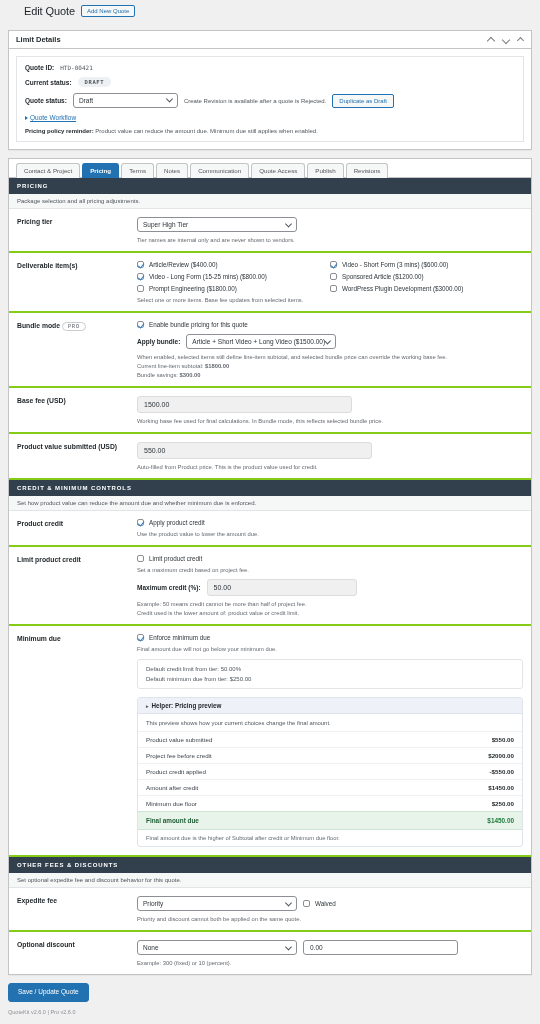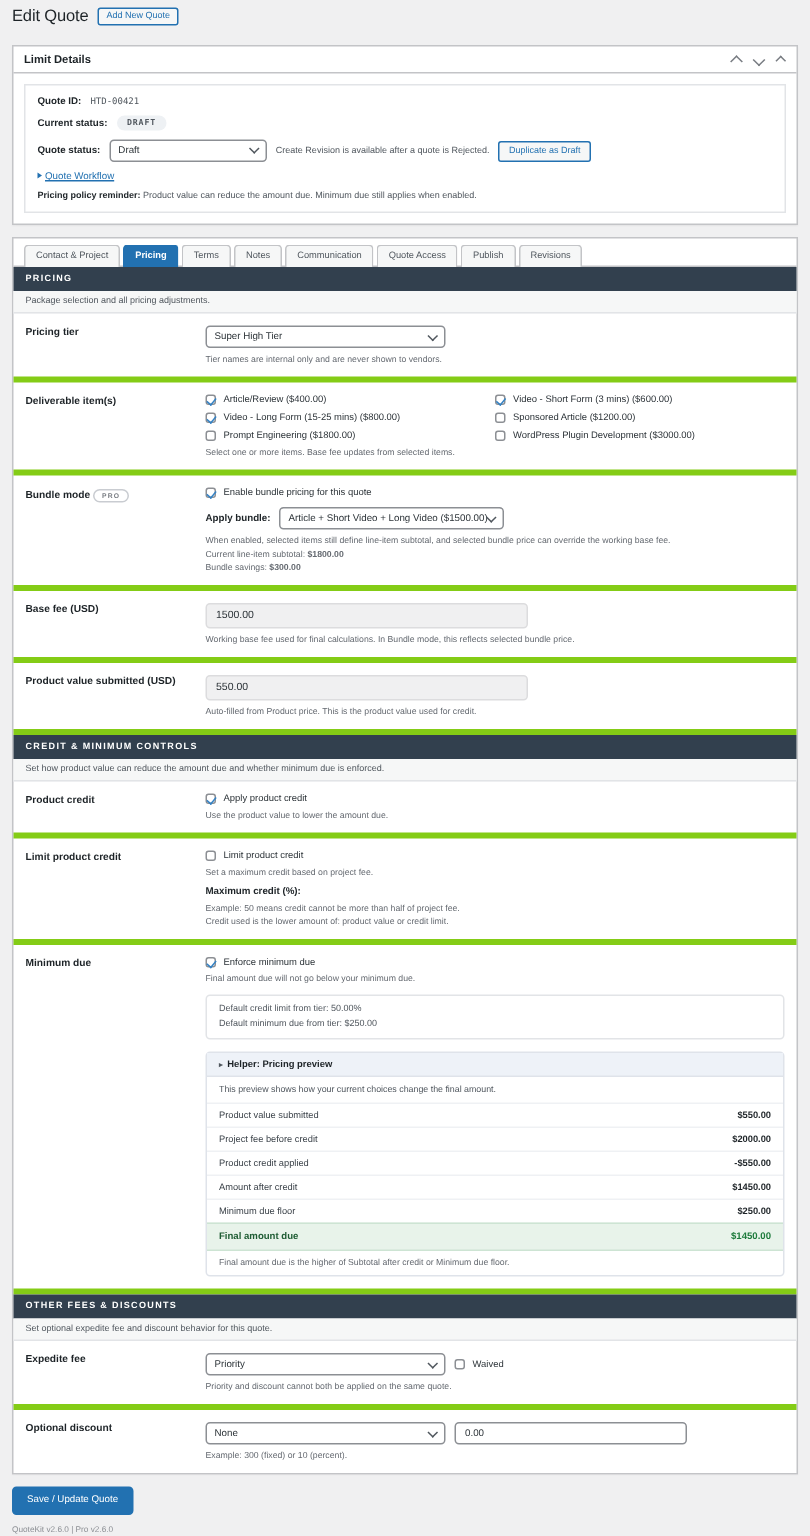--- a/index.html
+++ b/index.html
@@ -8,21 +8,21 @@
     width:540px; height:1024px;
     background:#f0f0f1;
     font-family:"Liberation Sans", sans-serif;
     font-size:7px;
     color:#3c434a;
     overflow:hidden;
   }
   .wrap { padding:0 0 0 0; }
 
   
-  .topbar { display:flex; align-items:flex-start; gap:6px; padding:5px 8px 5px 8px; }
+  .topbar { display:flex; align-items:flex-start; gap:6px; padding:5px 8px 5px 8px;margin-left:16px; }
   .page-title { font-size:11px; font-weight:400; color:#1d2327; letter-spacing:-0.1px; }
   .add-new {
     font-size:6px; color:#2271b1; background:#f6f7f7;
     border:1px solid #2271b1; border-radius:2px;
     padding:2px 5px; line-height:1; cursor:pointer;
   }
 
   
   .title-input-wrap { padding:0 8px; }
   .title-input {
@@ -109,21 +109,21 @@
   .sec-bar {
     background:#32404e; color:#fff; font-size:6px; font-weight:bold;
     letter-spacing:0.9px; padding:5px 8px;
   }
   .sec-sub {
     background:#f6f7f7; border-bottom:1px solid #e2e4e7;
     font-size:6px; color:#50575e; padding:4px 8px;
   }
 
   
-  .frow { display:flex; border-bottom:4px solid #84cc16; padding:8px 8px; }
+  .frow { display:flex; border-bottom:2px solid #84cc16; padding:8px 8px; }
   .frow:last-child{ border-bottom:none; }
   .flabel { width:120px; flex:0 0 120px; font-size:6.8px; font-weight:bold; color:#1d2327; padding-top:1px;}
   .fbody { flex:1; }
   .fhint { font-size:5.8px; color:#646970; margin-top:5px; }
   .fhint.tight{ margin-top:3px; }
 
   input[type=text].ti {
     background:#f0f0f1; border:1px solid #dcdcde; border-radius:3px;
     font-size:7px; color:#2c3338; padding:4px 6px;
     font-family:"Liberation Sans", sans-serif; outline:none;
@@ -336,21 +336,21 @@
       <div class="flabel">Base fee (USD)</div>
       <div class="fbody">
         <input class="ti" type="text" style="width: 215px;" value="1500.00">
         <div class="fhint">Working base fee used for final calculations. In Bundle mode, this reflects selected bundle price.</div>
       </div>
     </div>
 
     <div class="frow">
       <div class="flabel">Product value submitted (USD)</div>
       <div class="fbody">
-        <input class="ti" type="text" style="width: 215px;" value="550.00">
+        <input class="ti" type="text" style="width: 235px;" value="550.00">
         <div class="fhint">Auto-filled from Product price. This is the product value used for credit.</div>
       </div>
     </div>
 
     <div class="sec-bar">CREDIT &amp; MINIMUM CONTROLS</div>
     <div class="sec-sub">Set how product value can reduce the amount due and whether minimum due is enforced.</div>
 
     <div class="frow">
       <div class="flabel">Product credit</div>
       <div class="fbody">
@@ -365,20 +365,21 @@
     <div class="frow">
       <div class="flabel">Limit product credit</div>
       <div class="fbody">
         <div class="cbrow">
           <span class="cb"></span>
           <span class="cblabel">Limit product credit</span>
         </div>
         <div class="fhint">Set a maximum credit based on project fee.</div>
         <div class="inline-field" style="margin-top:6px;">
           <span style="font-size:6.5px;font-weight:bold;color:#1d2327;">Maximum credit (%):</span>
+          <input class="ti" type="text" style="width: 150px;" value="50.00">
         </div>
         <div class="fhint">Example: 50 means credit cannot be more than half of project fee.</div>
         <div class="fhint tight">Credit used is the lower amount of: product value or credit limit.</div>
       </div>
     </div>
 
     <div class="frow">
       <div class="flabel">Minimum due</div>
       <div class="fbody">
         <div class="cbrow">

